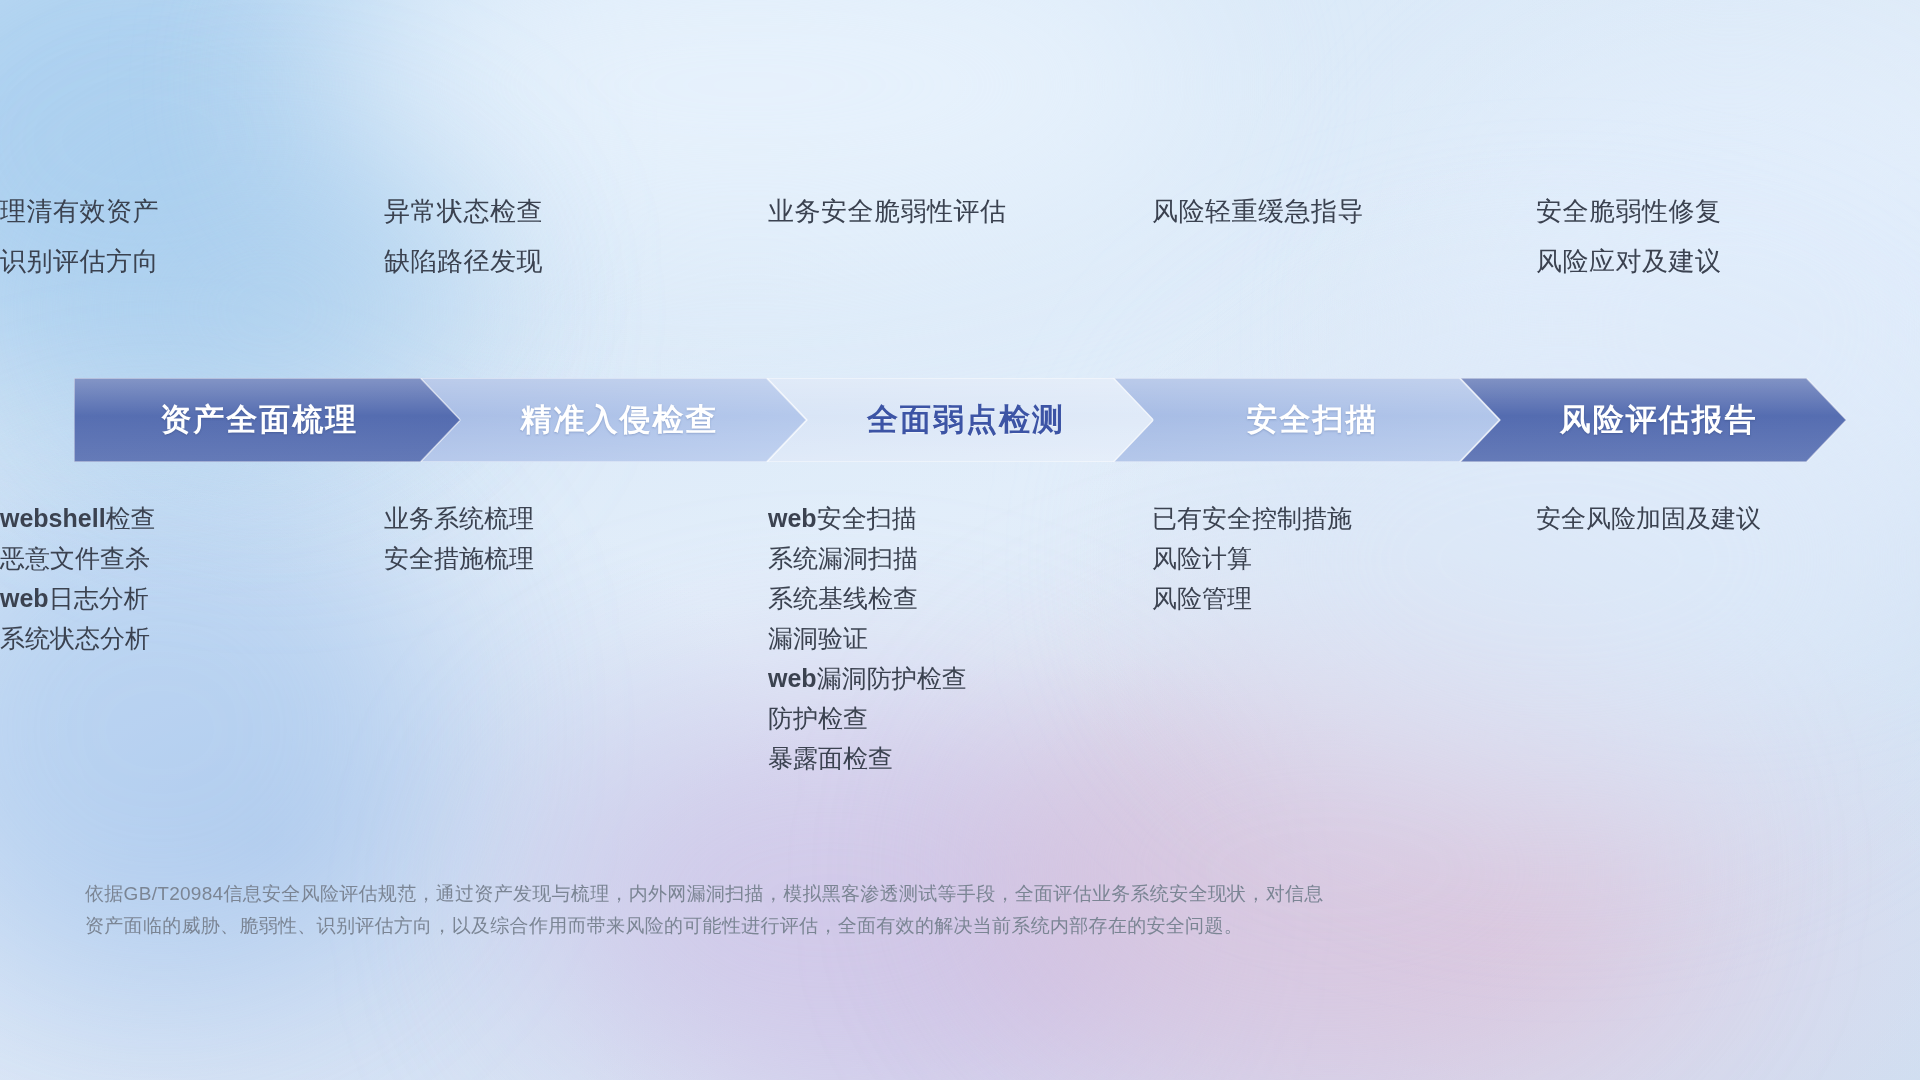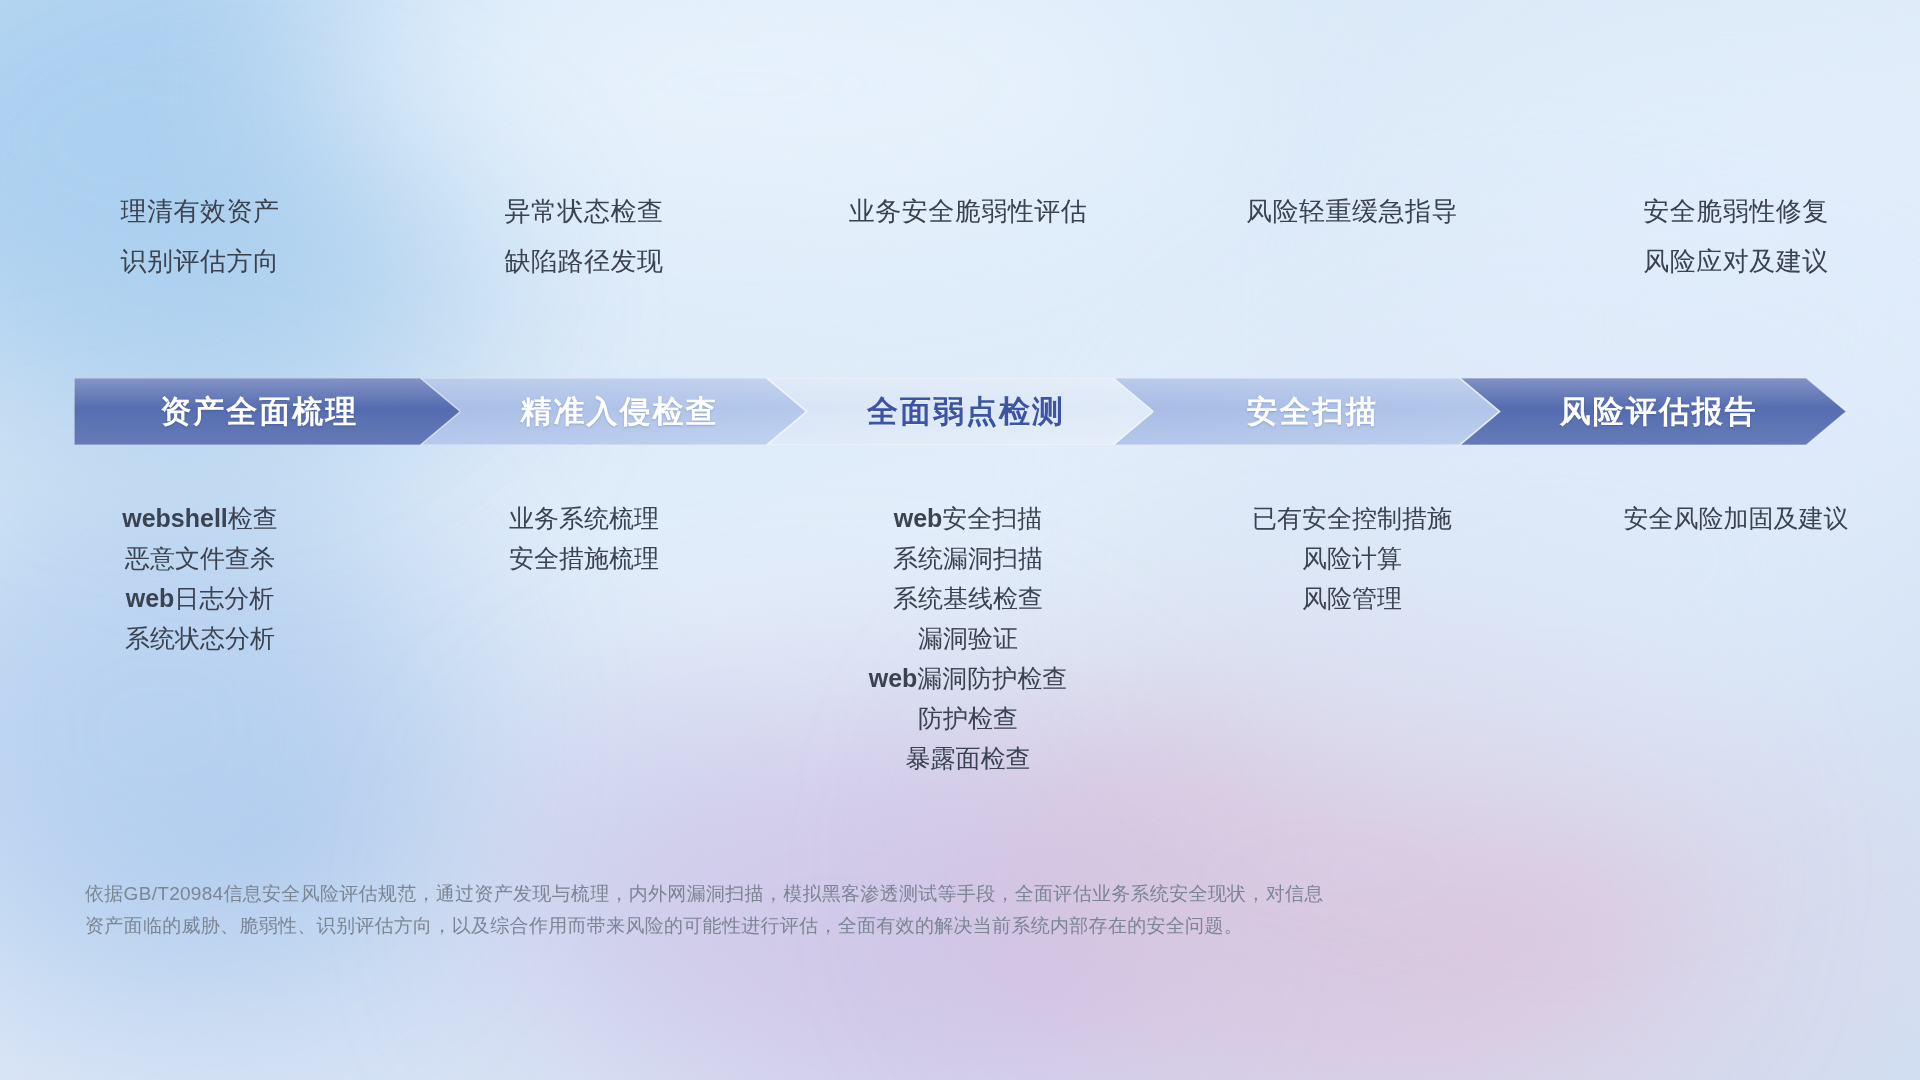--- a/index.html
+++ b/index.html
@@ -28,31 +28,31 @@
   .b4{left:980px;top:640px;width:700px;height:460px;background:rgba(216,188,214,.48);}
   .b5{left:1420px;top:60px;width:620px;height:540px;background:rgba(226,238,252,.75);}
   .b6{left:300px;top:-80px;width:900px;height:330px;background:rgba(232,243,253,.8);}
   .b7{left:1180px;top:300px;width:760px;height:520px;background:rgba(222,233,249,.6);}
   .b8{left:60px;top:160px;width:420px;height:300px;background:rgba(171,207,238,.45);}
 
   .content{position:absolute;inset:0;}
 
   
   .top-row{position:absolute;left:0;right:0;display:flex;}
-  .col{flex:1 1 0;display:flex;flex-direction:column;align-items:center;padding-left:16px;}
+  .col{flex:1 1 0;display:flex;flex-direction:column;}
   .toplabel{
     font-size:26px;color:#3b4250;letter-spacing:.5px;
     line-height:50px;white-space:nowrap;font-weight:400;
   }
   #top-labels{top:186px;}
 
   
   #banner{position:absolute;left:74px;top:378px;width:1772px;height:88px;}
   .seg{
-    position:absolute;top:0;height:67px;display:flex;align-items:center;justify-content:center;
+    position:absolute;top:0;height:84px;display:flex;align-items:center;justify-content:center;
   }
   .seg .txt{
     position:relative;z-index:3;font-size:31px;font-weight:bold;letter-spacing:2px;
     white-space:nowrap;
   }
   .shape{position:absolute;inset:0;z-index:1;}
   .shape svg{display:block;width:100%;height:100%;}
   .seg-0 .txt{color:#ffffff;text-shadow:0 1px 2px rgba(40,60,110,.35);}
   .seg-1 .txt{color:#ffffff;text-shadow:0 1px 2px rgba(60,85,140,.30);}
   .seg-2 .txt{color:#3c54a5;text-shadow:0 1px 1px rgba(255,255,255,.55);}

